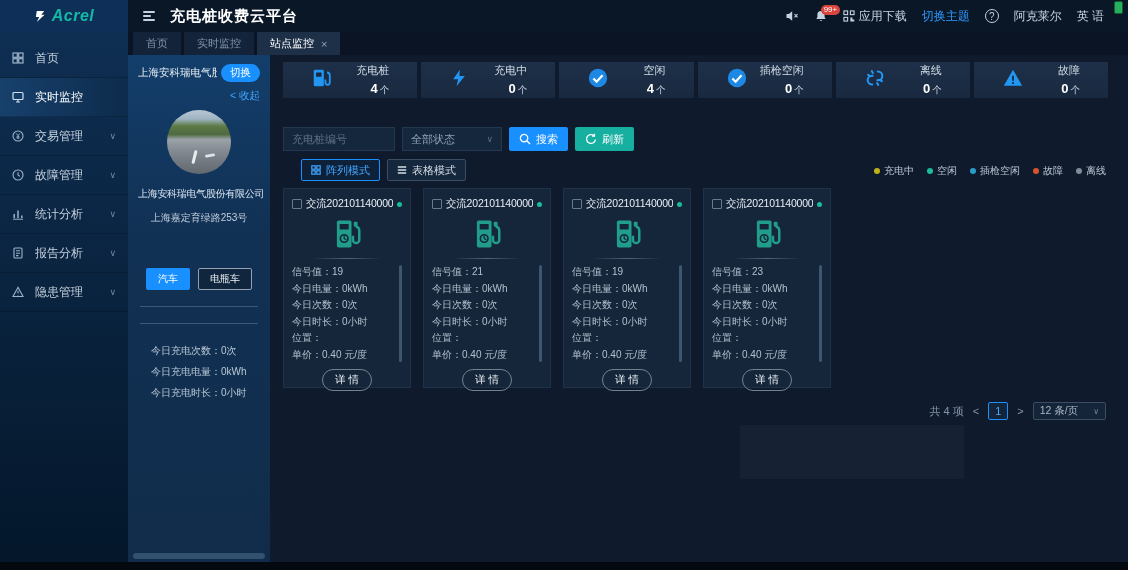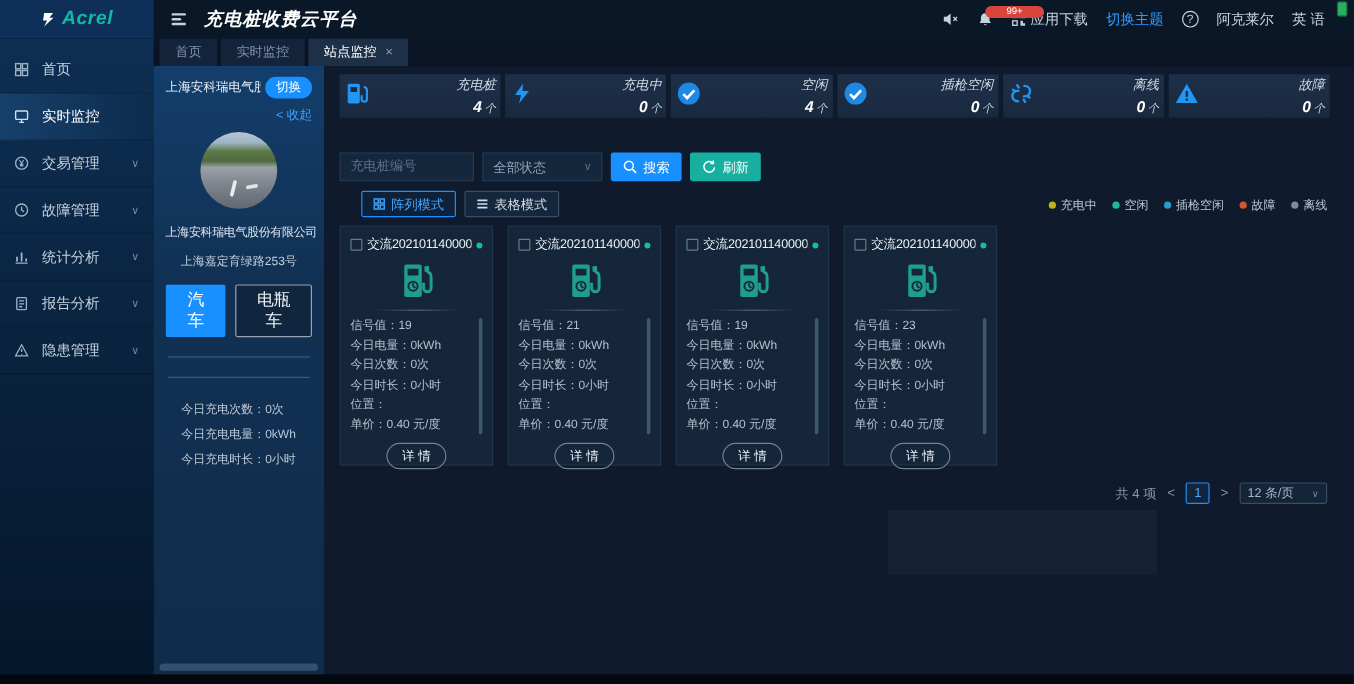--- a/index.html
+++ b/index.html
@@ -10,24 +10,24 @@
 
   .app { position:relative; width:1128px; height:570px; background:#0f1b2d; overflow:hidden; }
 
   
   .header { position:absolute; top:0; left:0; width:100%; height:32px; background:#0a1727; display:flex; align-items:center; z-index:6; }
   .logo-box { width:128px; height:32px; background:#0e2f58; display:flex; align-items:center; justify-content:center; gap:5px; flex:none; }
   .logo-text { color:#14b8a6; font-style:italic; font-weight:bold; font-size:16px; letter-spacing:.5px; }
   .hamburger { margin-left:15px; display:flex; flex-direction:column; gap:2.5px; cursor:pointer; }
   .hamburger span { display:block; height:1.8px; background:#c6d2de; border-radius:1px; }
   .hamburger .b1 { width:12px; } .hamburger .b2 { width:8px; } .hamburger .b3 { width:12px; }
-  .app-title { color:#fff; font-weight:bold; font-size:15px; margin-left:15px; letter-spacing:1px;font-style:italic; }
+  .app-title { color:#fff; font-weight:bold; font-size:15px; margin-left:15px; letter-spacing:1px; }
   .header-right { margin-left:auto; display:flex; align-items:center; gap:15px; padding-right:24px; color:#c6d2de; font-size:12px; }
   .h-icon { position:relative; display:flex; align-items:center; cursor:pointer; }
-  .badge { position:absolute; top:-5px; left:7px; background:#d9453c; color:#fff; font-size:8px; line-height:10px; padding:0 18px; border-radius:6px; white-space:nowrap; }
+  .badge { position:absolute; top:-5px; left:7px; background:#d9453c; color:#fff; font-size:8px; line-height:10px; padding:0 3px; border-radius:6px; white-space:nowrap; }
   .h-link { cursor:pointer; display:flex; align-items:center; gap:4px; }
   .theme-link { color:#2f9bff; }
   .help-circle { width:14px; height:14px; border:1px solid #c6d2de; border-radius:50%; font-size:10px; display:flex; align-items:center; justify-content:center; color:#c6d2de; }
   .ext-icon { position:absolute; top:1px; right:5px; width:9px; height:13px; background:#27ae60; border:1px solid #14602f; border-radius:2px; z-index:9; }
 
   
   .sidebar { position:absolute; top:32px; left:0; width:128px; height:530px; background:linear-gradient(180deg,#0e2e52 0%,#0a2440 45%,#04172b 100%); z-index:5; }
   .menu { padding-top:7px; }
   .menu-item { height:39px; display:flex; align-items:center; padding:0 12px; color:#c6d2de; font-size:12px; cursor:pointer; border-bottom:1px solid rgba(0,0,0,.18); }
   .menu-item.active { background:linear-gradient(90deg,#17406c,#0d2b4b); color:#fff; }
@@ -46,35 +46,35 @@
   .station-name { color:#e8eff6; font-size:10.5px; white-space:nowrap; overflow:hidden; }
   .switch-btn { background:#1890ff; color:#fff; font-size:10.5px; padding:2px 9px; border-radius:10px; border:none; flex:none; }
   .collapse { color:#3fa2ff; font-size:10.5px; text-align:right; margin-top:7px; cursor:pointer; }
   .photo { width:64px; height:64px; border-radius:50%; margin:7px auto 0; position:relative; overflow:hidden;
     background:linear-gradient(180deg,#b9c6d2 0%,#9fb4c4 14%,#5e7a46 25%,#4e6a40 38%,#9aa1a7 46%,#868c93 62%,#70777e 82%,#62696f 100%); }
   .photo::before { content:""; position:absolute; left:26px; top:40px; width:3px; height:14px; background:#e8ecef; transform:rotate(14deg); border-radius:2px; }
   .photo::after { content:""; position:absolute; left:38px; top:44px; width:10px; height:3px; background:#dfe4e8; transform:rotate(-10deg); border-radius:2px; }
   .company { color:#dbe6f1; font-size:10px; text-align:center; margin-top:13px; white-space:nowrap; letter-spacing:-0.3px; }
   .address { color:#c2cfdd; font-size:10px; text-align:center; margin-top:10px; }
   .veh-row { display:flex; justify-content:center; gap:8px; margin-top:12px; }
-  .veh-btn { font-size:14px; padding:3px 11px; border-radius:2px; border:1px solid transparent; }
+  .veh-btn { font-size:10px; padding:3px 11px; border-radius:2px; border:1px solid transparent;margin-top:31px; }
   .veh-btn.active { background:#1890ff; color:#fff; }
   .veh-btn.ghost { background:#10263e; border-color:#94a3b3; color:#f0f4f8; }
   .p-divider { height:1px; background:rgba(170,200,230,.28); margin:16px 2px 0; }
   .counts { display:flex; justify-content:space-around; margin-top:18px; }
   .count-val { color:#2196f3; font-weight:bold; font-size:13px; text-align:center; }
   .count-val .u { font-size:9px; font-weight:normal; }
   .count-label { color:#c2cfdd; font-size:10px; text-align:center; margin-top:6px; }
   .today { margin-top:16px; padding-left:13px; }
   .today-line { color:#bac8d7; font-size:10px; line-height:21px; white-space:nowrap; }
   .hscroll { position:absolute; bottom:3px; left:5px; right:5px; height:6px; background:#31516f; border-radius:3px; cursor:pointer; }
 
   
   .stats-row { position:absolute; top:62px; left:283px; width:825px; display:grid; grid-template-columns:repeat(6,1fr); gap:4px; }
-  .stat-card { height:36px; background:linear-gradient(180deg,#1e3049,#18293f); display:flex; align-items:center; justify-content:space-between; padding:0 4px;font-style:italic; }
+  .stat-card { height:36px; background:linear-gradient(180deg,#1e3049,#18293f); display:flex; align-items:center; justify-content:space-between; padding:0 28px; }
   .stat-right { text-align:right; }
   .stat-label { color:#d3dce6; font-size:11px; }
   .stat-value { color:#fff; font-size:13px; font-weight:bold; margin-top:3px; }
   .stat-value .unit { font-size:9.5px; font-weight:normal; color:#cfd9e3; margin-left:2px; }
 
   
   .filter-row { position:absolute; top:127px; left:283px; display:flex; gap:7px; align-items:center; }
   .f-input { width:112px; height:24px; background:#15273c; border:1px solid #23374f; color:#dfe7ef; font-size:11px; padding:0 8px; outline:none; }
   .f-input::placeholder { color:#5c7088; }
   .f-select { width:100px; height:24px; background:#15273c; border:1px solid #23374f; color:#8ea2b8; font-size:11px; display:flex; align-items:center; justify-content:space-between; padding:0 8px; cursor:pointer; }

